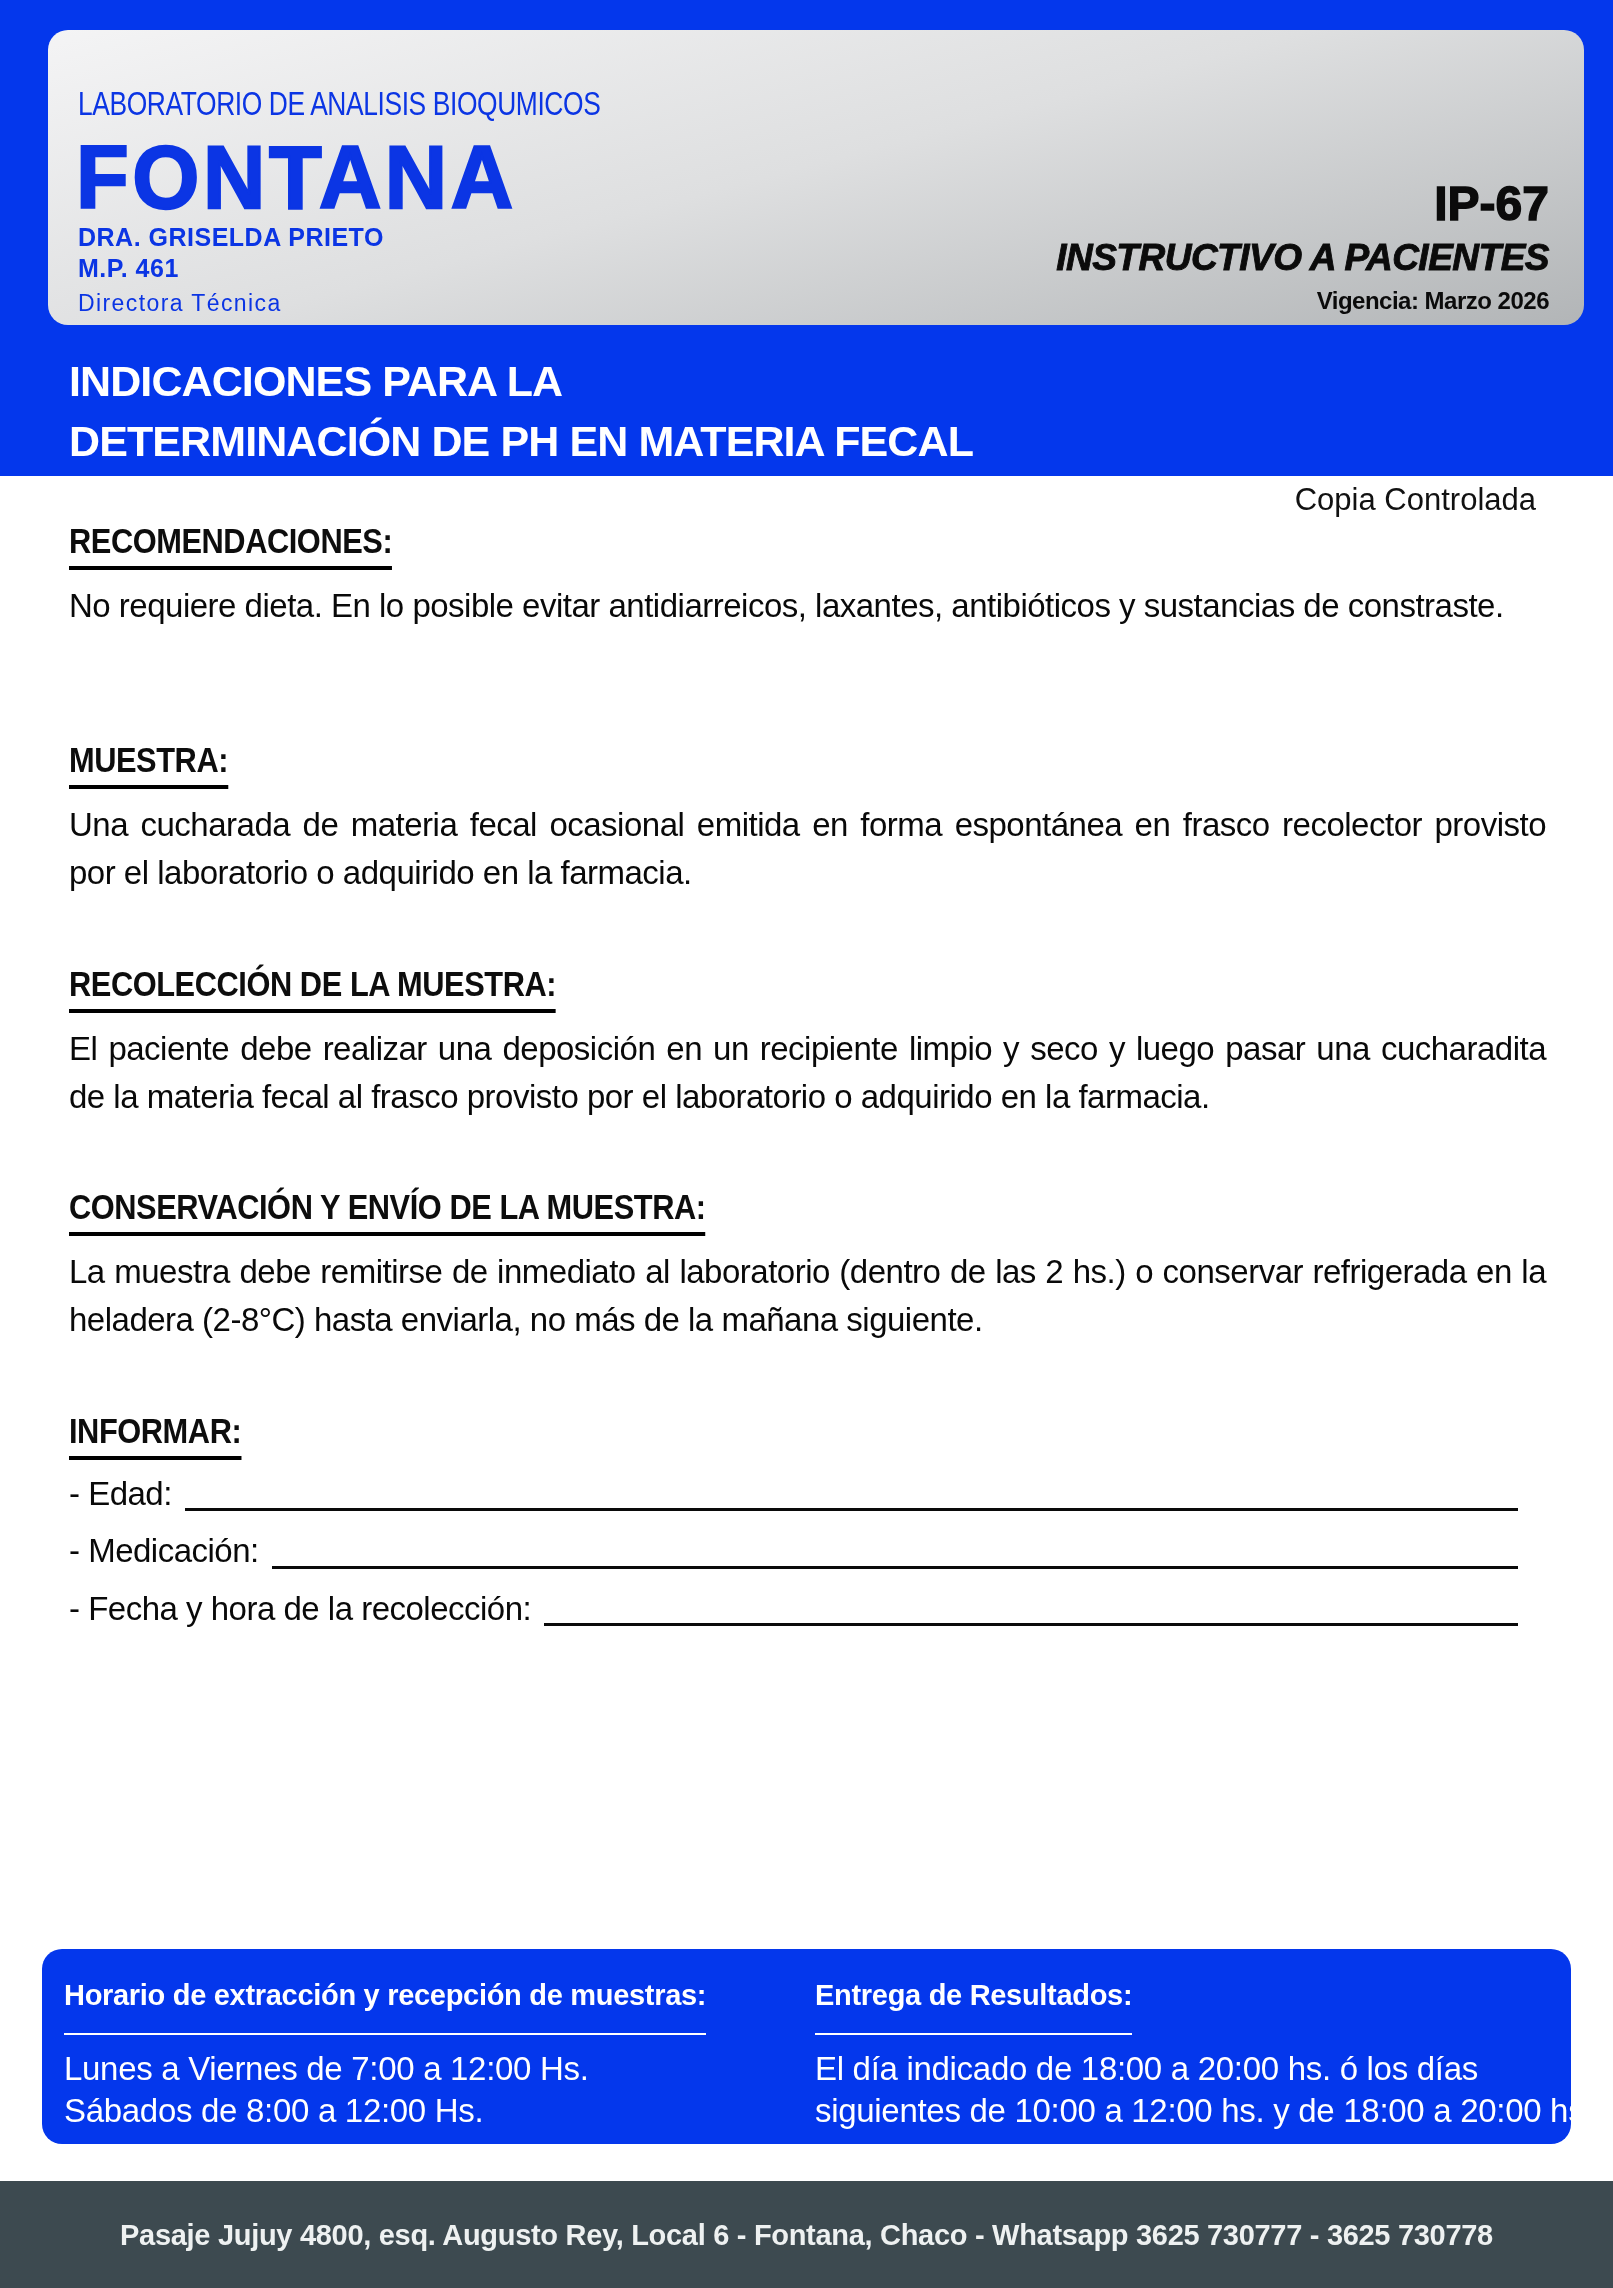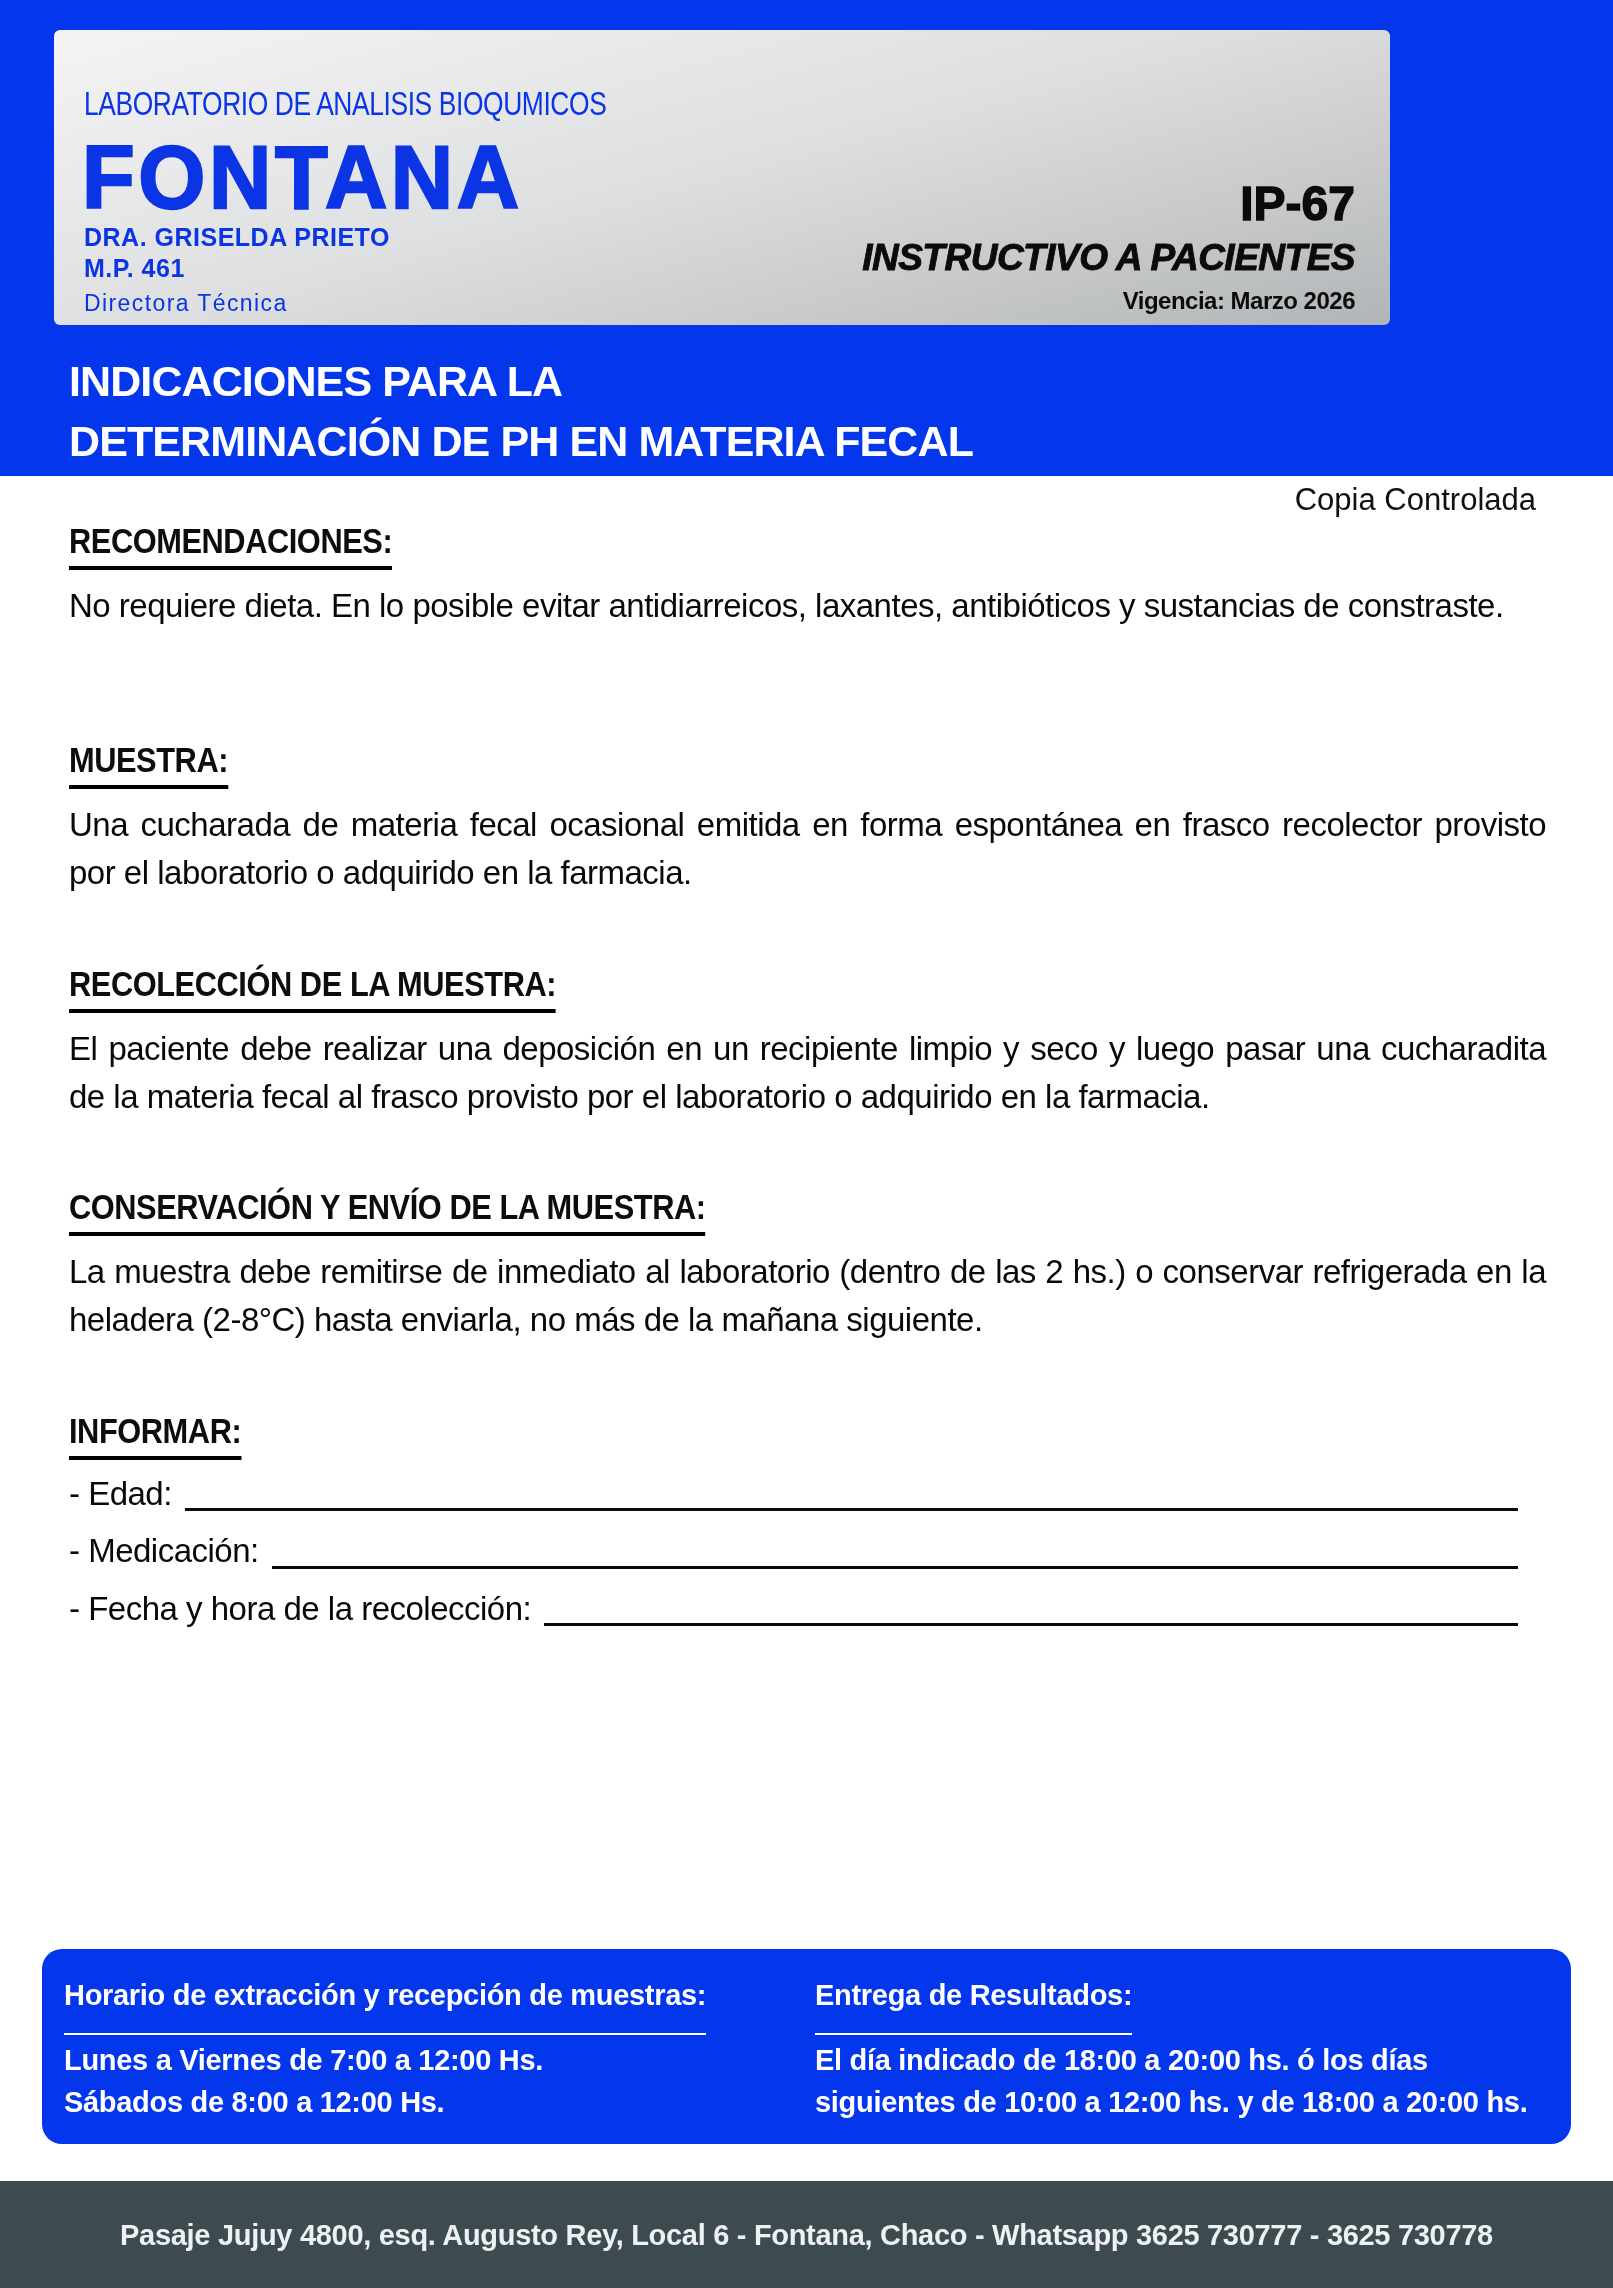--- a/index.html
+++ b/index.html
@@ -17,22 +17,22 @@
     font-family:"Liberation Sans","DejaVu Sans",sans-serif;
     color:var(--c-ink);
     overflow:hidden;
   }
   
   .header-band{
     position:absolute;top:0;left:0;width:1613px;height:476px;
     background:var(--c-accent);
   }
   .header-card{
-    position:absolute;top:29.5px;left:54px;width:1336px;height:295px;
-    border-radius:6px;
+    position:absolute;top:29.5px;left:48px;width:1536px;height:295px;
+    border-radius:20px;
     background:linear-gradient(165deg,#f4f4f5 0%,#dedfe0 48%,#b2b5b7 100%);
   }
   .lab-line{
     position:absolute;left:30px;top:57px;
     font-size:33px;letter-spacing:-0.5px;color:var(--c-logo);
     transform:scaleX(0.80);transform-origin:left center;white-space:nowrap;
     line-height:1;
   }
   .brand{
     position:absolute;left:28px;top:103px;
@@ -84,21 +84,21 @@
   .schedule-box{
     position:absolute;left:42px;top:1949px;width:1529px;height:195px;
     background:var(--c-accent);border-radius:20px;color:#fff;
   }
   .sched-col{position:absolute;top:29.5px;}
   .sched-col-1{left:22px;} .sched-col-2{left:773px;}
   .sched-heading{
     display:inline-block;font-size:29px;font-weight:bold;line-height:33px;
     padding-bottom:21px;border-bottom:2.8px solid #fff;white-space:nowrap;letter-spacing:-0.3px;
   }
-  .sched-lines{margin-top:4px;font-size:29px;font-weight:bold;line-height:42px;letter-spacing:-0.3px;}
+  .sched-lines{margin-top:13px;font-size:33px;font-weight:normal;line-height:42px;letter-spacing:-0.3px;}
   .sched-lines div{white-space:nowrap;}
   
   .footer-bar{
     position:absolute;left:0;top:2181px;width:1613px;height:108px;
     background:var(--c-footer);
     display:flex;align-items:center;justify-content:center;
   }
   .footer-text{
     color:#eef1f1;font-size:29px;font-weight:bold;letter-spacing:-0.3px;white-space:nowrap;
   }

